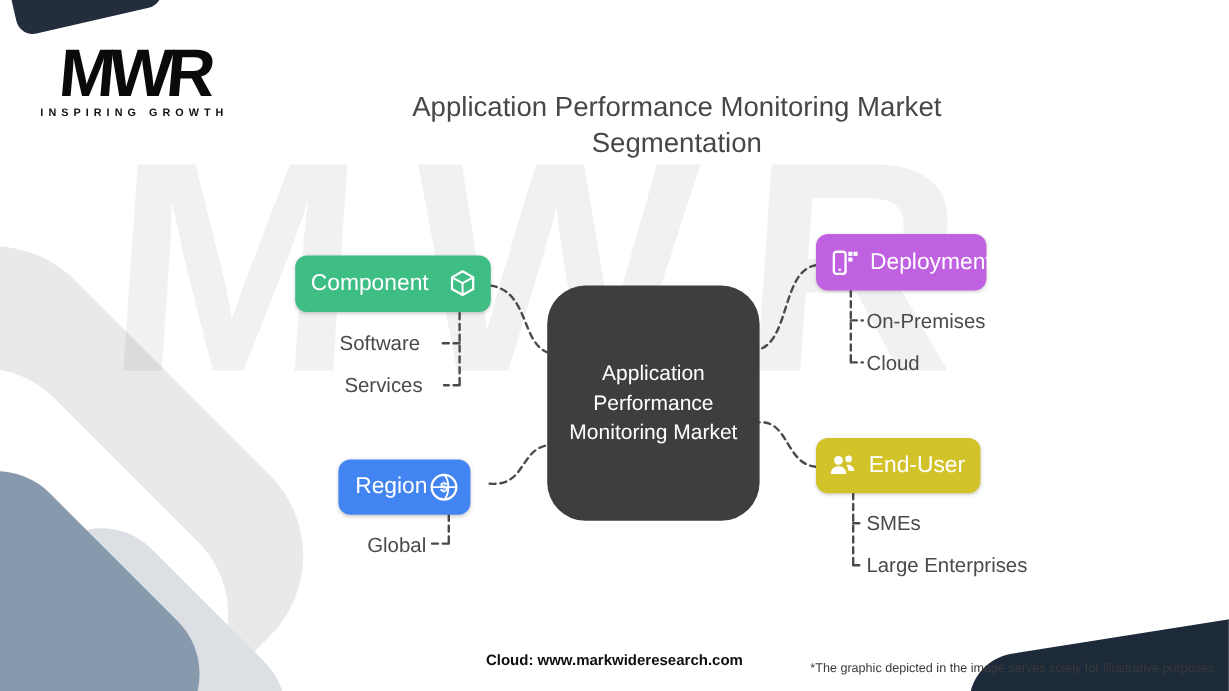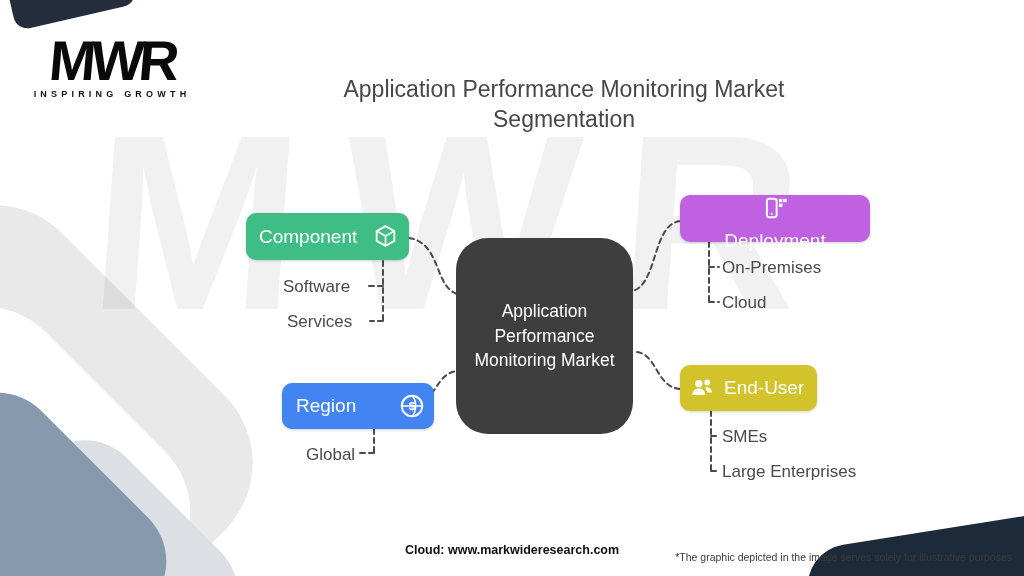--- a/index.html
+++ b/index.html
@@ -64,22 +64,22 @@
     color:#ffffff;font-size:17.5px;line-height:1.4;text-align:center;padding:0 16px;box-sizing:border-box;
   }
 
   
   .branch{
     position:absolute;z-index:3;display:flex;align-items:center;
     border-radius:10px;color:#ffffff;font-size:19px;font-weight:500;
     box-shadow:0 1px 3px rgba(0,0,0,0.18);
   }
   .branch-component{left:246px;top:213px;width:163px;height:47px;padding:0 10px 0 13px;box-sizing:border-box;justify-content:space-between;}
-  .branch-deployment{left:680px;top:195px;width:190px;height:47px;padding:0 10px;box-sizing:border-box;gap:9px;flex-direction:column;}
-  .branch-region{left:282px;top:383px;width:152px;height:46px;padding:0 8px 0 14px;box-sizing:border-box;justify-content:space-between;}
+  .branch-deployment{left:680px;top:195px;width:142px;height:47px;padding:0 10px;box-sizing:border-box;gap:9px;}
+  .branch-region{left:282px;top:383px;width:110px;height:46px;padding:0 8px 0 14px;box-sizing:border-box;justify-content:space-between;}
   .branch-end-user{left:680px;top:365px;width:137px;height:46px;padding:4px 8px;box-sizing:border-box;gap:8px;}
   .branch svg{flex:0 0 auto;display:block;}
 
   
   .seg-item{position:absolute;z-index:3;font-size:17px;color:#4a4a4a;}
   .item-software{left:283px;top:277px;}
   .item-services{left:287px;top:312px;}
   .item-global{left:306px;top:445px;}
   .item-on-premises{left:722px;top:258px;}
   .item-cloud{left:722px;top:293px;}

